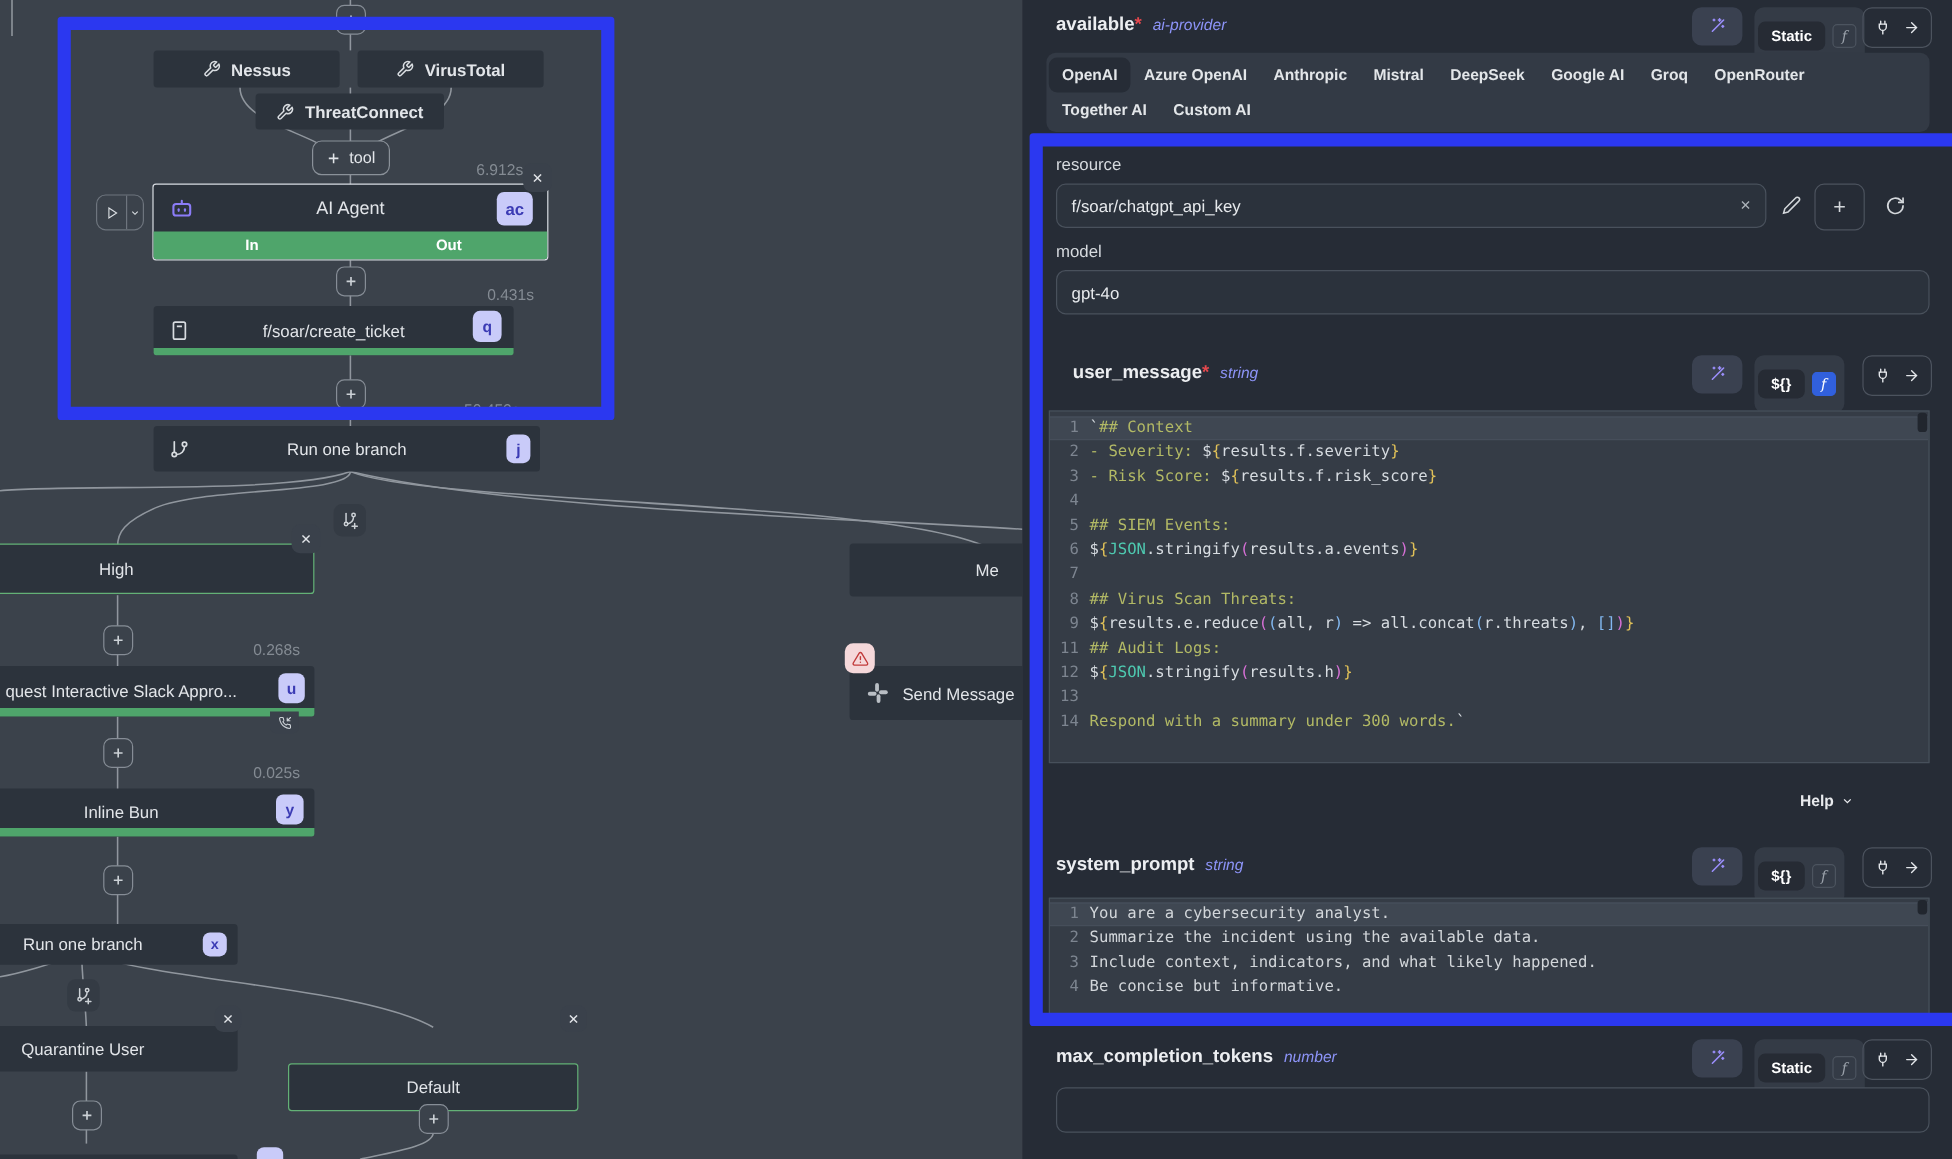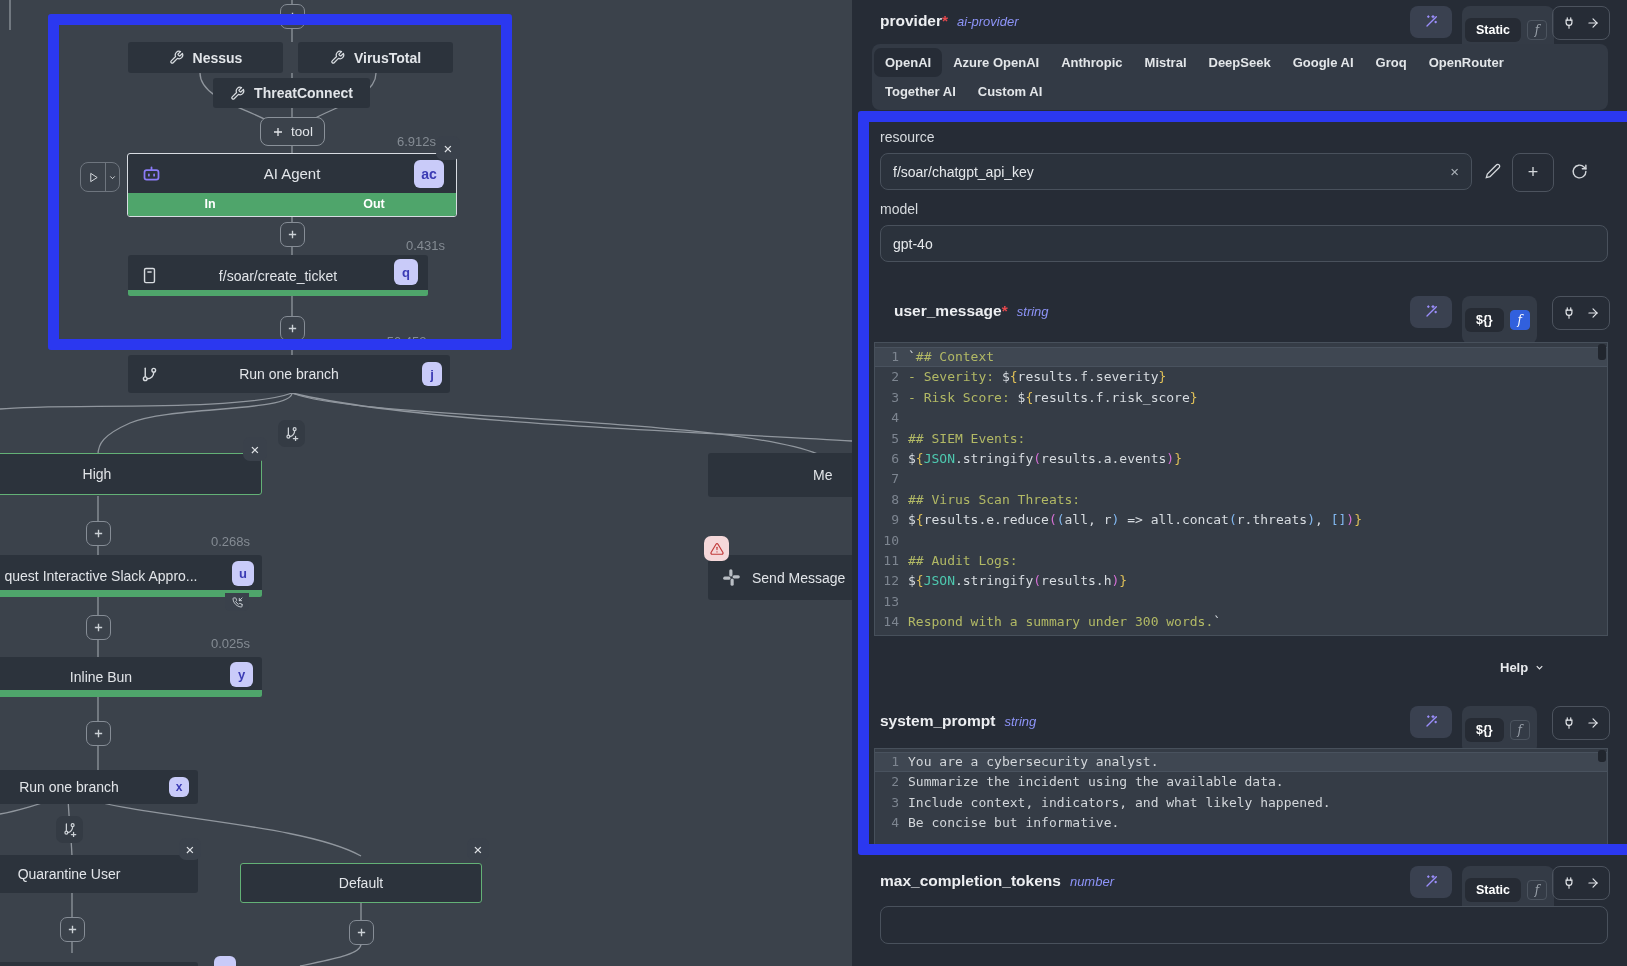--- a/index.html
+++ b/index.html
@@ -267,21 +267,21 @@
         <path d="M17 7.5A10 10 0 0 1 9 17"></path>
         <path d="M15 20h7M18.5 16.5v7"></path>
       </svg>
   </div>
   <div class="xbtn" style="left:179px;top:838px;width:22px;height:22px;">×</div>
   <div class="xbtn" style="left:467px;top:838px;width:22px;height:22px;">×</div>
 
   <div class="node" style="left:-60px;top:855px;width:258px;height:38px;">
     <span>Quarantine User</span>
   </div>
-  <div class="node greenborder" style="left:240px;top:863px;width:242px;height:40px;box-sizing:border-box;">
+  <div class="node greenborder" style="left:240px;top:886px;width:242px;height:40px;box-sizing:border-box;">
     <span>Default</span>
   </div>
 
   <div class="plusconn" style="left:60px;top:917px;">
     <svg width="11" height="11" viewBox="0 0 24 24" stroke="currentColor" stroke-width="3" fill="none">
         <path d="M12 4v16M4 12h16"></path>
       </svg>
   </div>
   <div class="plusconn" style="left:349px;top:920px;">
     <svg width="11" height="11" viewBox="0 0 24 24" stroke="currentColor" stroke-width="3" fill="none">
@@ -311,21 +311,21 @@
           <rect x="13.3" y="9.2" width="9.2" height="4" rx="2"></rect>
         </svg>
     </span>
     <span>Send Message</span>
   </div>
 </div>
 
 <div id="panel">
 
   <div class="fieldtitle" style="left:28px;top:12px;">
-    <span>provider</span><span class="req">*</span><span class="ftype">ai-provider</span>
+    <span>available</span><span class="req">*</span><span class="ftype">ai-provider</span>
   </div>
   <div class="wandbtn" style="left:558px;top:6px;">
     <svg width="16" height="16" viewBox="0 0 24 24" fill="none" stroke="currentColor" stroke-width="2" stroke-linecap="round">
         <path d="M20 4 6 18"></path>
         <path d="M15 5.5v-3M13.5 4h3M19 13v-2M18 12h2M8 3v2M7 4h2"></path>
       </svg>
   </div>
   <div class="toggle" style="left:610px;top:6px;">
     <span class="togglepill">Static</span>
     <span class="fico">f</span>
@@ -408,21 +408,20 @@
   <div class="editor" style="left:22px;top:342px;width:734px;height:294px;padding-top:4px;" id="editor-user">
       <div class="cl active"><span class="ln">1</span><span><span class="w">`</span><span class="s">## Context</span></span></div>
       <div class="cl"><span class="ln">2</span><span><span class="s">- Severity: </span><span class="w">$</span><span class="g">{</span><span class="w">results.f.severity</span><span class="g">}</span></span></div>
       <div class="cl"><span class="ln">3</span><span><span class="s">- Risk Score: </span><span class="w">$</span><span class="g">{</span><span class="w">results.f.risk_score</span><span class="g">}</span></span></div>
       <div class="cl"><span class="ln">4</span><span></span></div>
       <div class="cl"><span class="ln">5</span><span><span class="s">## SIEM Events:</span></span></div>
       <div class="cl"><span class="ln">6</span><span><span class="w">$</span><span class="g">{</span><span class="t">JSON</span><span class="w">.stringify</span><span class="p">(</span><span class="w">results.a.events</span><span class="p">)</span><span class="g">}</span></span></div>
       <div class="cl"><span class="ln">7</span><span></span></div>
       <div class="cl"><span class="ln">8</span><span><span class="s">## Virus Scan Threats:</span></span></div>
       <div class="cl"><span class="ln">9</span><span><span class="w">$</span><span class="g">{</span><span class="w">results.e.reduce</span><span class="p">(</span><span class="b">(</span><span class="w">all, r</span><span class="b">)</span><span class="w"> =&gt; all.concat</span><span class="b">(</span><span class="w">r.threats</span><span class="b">)</span><span class="w">, </span><span class="b">[]</span><span class="p">)</span><span class="g">}</span></span></div>
-      <div class="cl"><span class="ln">10</span><span></span></div>
       <div class="cl"><span class="ln">11</span><span><span class="s">## Audit Logs:</span></span></div>
       <div class="cl"><span class="ln">12</span><span><span class="w">$</span><span class="g">{</span><span class="t">JSON</span><span class="w">.stringify</span><span class="p">(</span><span class="w">results.h</span><span class="p">)</span><span class="g">}</span></span></div>
       <div class="cl"><span class="ln">13</span><span></span></div>
       <div class="cl"><span class="ln">14</span><span><span class="s">Respond with a summary under 300 words.</span><span class="w">`</span></span></div>
     </div>
   <div class="thumb" style="left:746px;top:344px;height:16px;"></div>
 
   <div class="help" style="left:648px;top:660px;">
     <span>Help</span>
     <svg width="11" height="11" viewBox="0 0 24 24" fill="none" stroke="currentColor" stroke-width="2.4">

